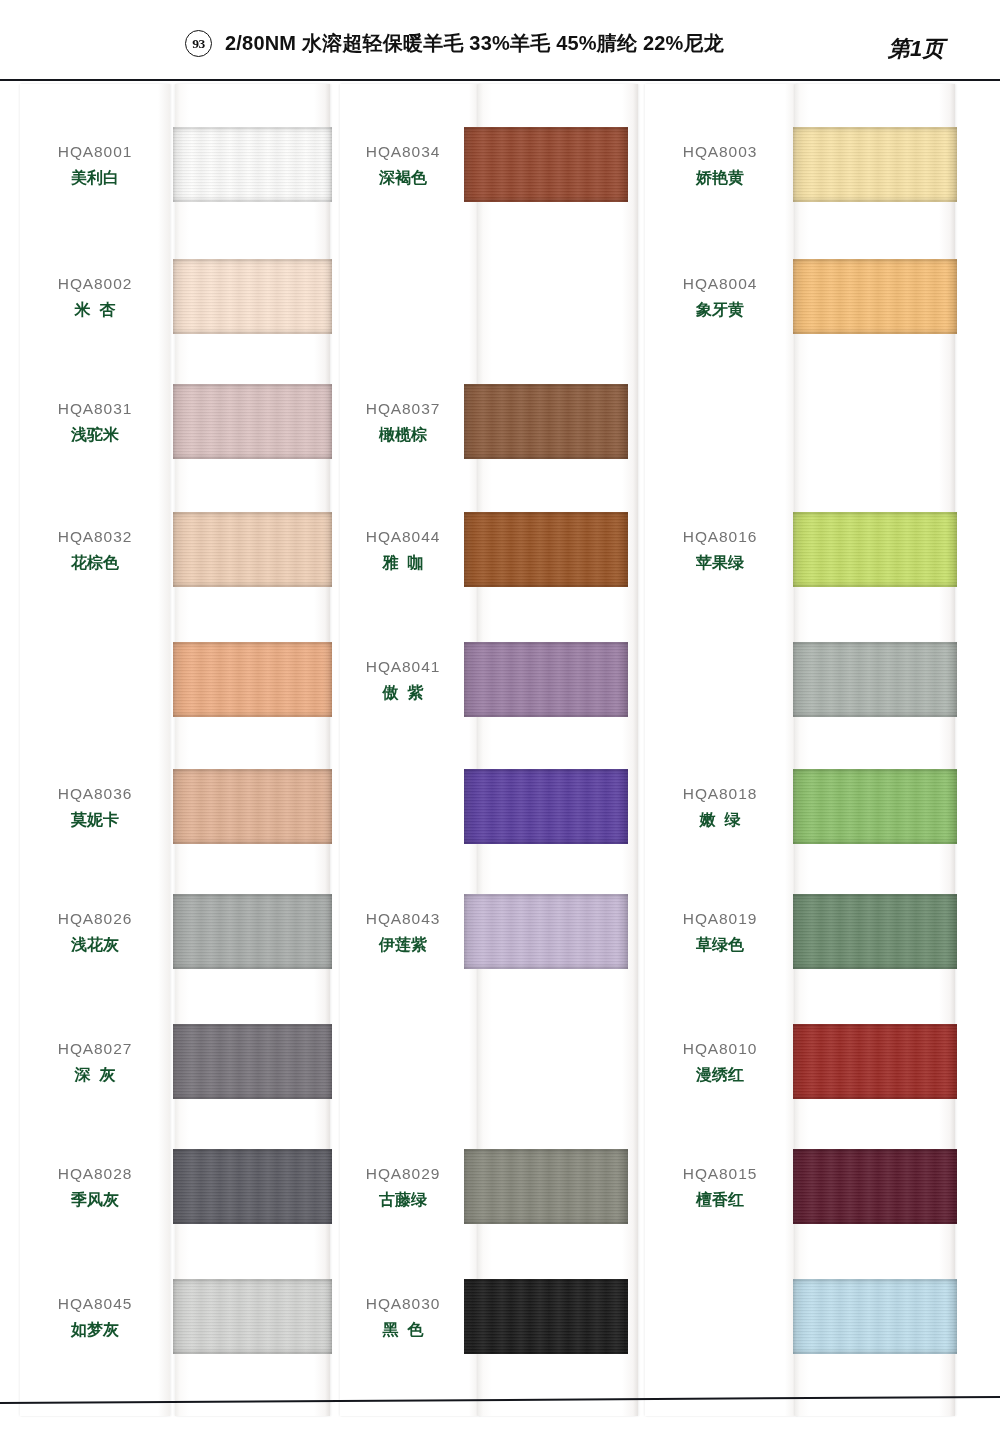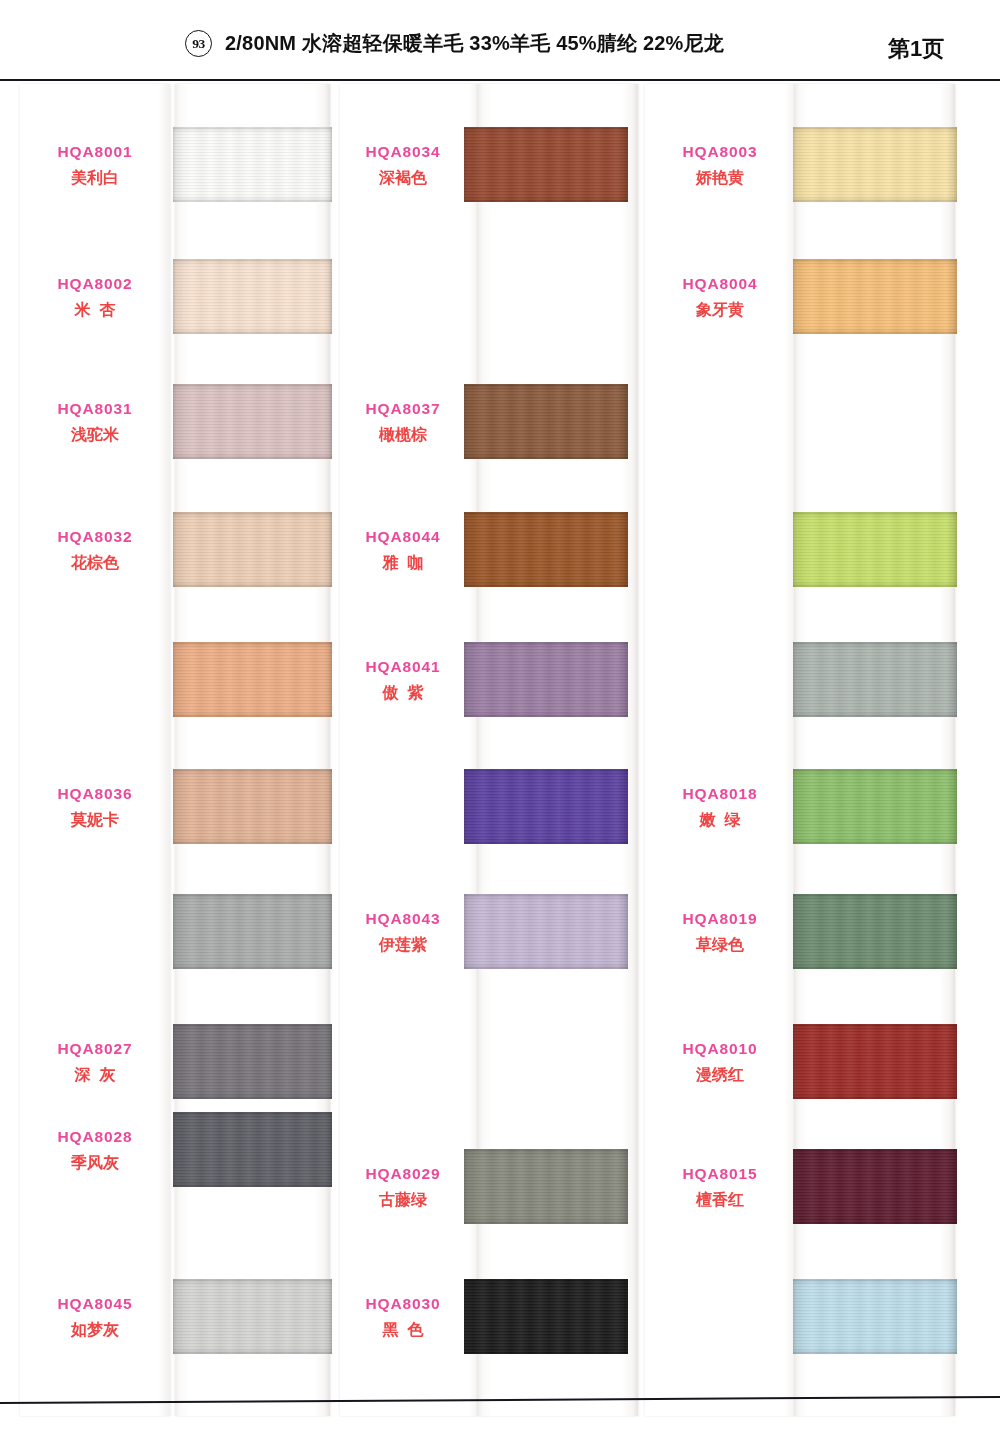--- a/index.html
+++ b/index.html
@@ -51,20 +51,21 @@
     font-size: 20px;
     font-weight: bold;
     letter-spacing: 0.2px;
   }
   #page-label {
     position: absolute;
     left: 888px;
     top: 34px;
     font-size: 22px;
     font-weight: bold;
+    font-style: italic;
   }
 
   
   #header-rule {
     position: absolute;
     left: 0;
     top: 79px;
     width: 1000px;
     height: 0;
     border-top: 2px solid #14161c;
@@ -115,27 +116,27 @@
     transform: translateY(-50%);
     width: 150px;
     text-align: center;
     line-height: 1.55;
     pointer-events: none;
   }
   .code {
     display: block;
     font-size: 15.5px;
     letter-spacing: 0.9px;
-    color: #ec4899;
-    font-weight: 700;
+    color: #737373;
+    font-weight: 400;
   }
   .cname {
     display: block;
     font-size: 16px;
-    color: #ef4444;
+    color: #14532d;
     font-weight: 700;
     margin-top: 2px;
   }
   .cname.spaced { letter-spacing: 9px; text-indent: 9px; }
 
   
   .swatch {
     position: absolute;
     left: 160px;
     top: 0;
@@ -244,36 +245,40 @@
         <div class="row-label">
           <span class="code">HQA8036</span>
           <span class="cname">莫妮卡</span>
         </div>
         <div class="swatch" title="HQA8036" style="left: 153px; width: 159px; background: rgb(226, 179, 150);">
           <div class="yarn"></div>
           <div class="edge"></div>
         </div>
       </div>
       <div class="row" style="top: 810px;">
+        <div class="row-label">
+          <span class="code">HQA8026</span>
+          <span class="cname">浅花灰</span>
+        </div>
         <div class="swatch" title="HQA8026" style="left: 153px; width: 159px; background: rgb(168, 172, 170);">
           <div class="yarn"></div>
           <div class="edge"></div>
         </div>
       </div>
       <div class="row" style="top: 940px;">
         <div class="row-label">
           <span class="code">HQA8027</span>
           <span class="cname spaced">深灰</span>
         </div>
         <div class="swatch" title="HQA8027" style="left: 153px; width: 159px; background: rgb(119, 115, 122);">
           <div class="yarn"></div>
           <div class="edge"></div>
         </div>
       </div>
-      <div class="row" style="top: 1028px;">
+      <div class="row" style="top: 1065px;">
         <div class="row-label">
           <span class="code">HQA8028</span>
           <span class="cname">季风灰</span>
         </div>
         <div class="swatch" title="HQA8028" style="left: 153px; width: 159px; background: rgb(93, 93, 101);">
           <div class="yarn"></div>
           <div class="edge"></div>
         </div>
       </div>
       <div class="row" style="top: 1195px;">
@@ -380,20 +385,24 @@
         <div class="row-label">
           <span class="code">HQA8004</span>
           <span class="cname">象牙黄</span>
         </div>
         <div class="swatch" title="HQA8004" style="left: 148px; width: 164px; background: rgb(247, 192, 120);">
           <div class="yarn"></div>
           <div class="edge"></div>
         </div>
       </div>
       <div class="row" style="top: 428px;">
+        <div class="row-label">
+          <span class="code">HQA8016</span>
+          <span class="cname">苹果绿</span>
+        </div>
         <div class="swatch" title="HQA8016" style="left: 148px; width: 164px; background: rgb(199, 224, 106);">
           <div class="yarn"></div>
           <div class="edge"></div>
         </div>
       </div>
       <div class="row" style="top: 558px;">
         <div class="swatch" title="HQA8017" style="left: 148px; width: 164px; background: rgb(173, 181, 175);">
           <div class="yarn"></div>
           <div class="edge"></div>
         </div>

